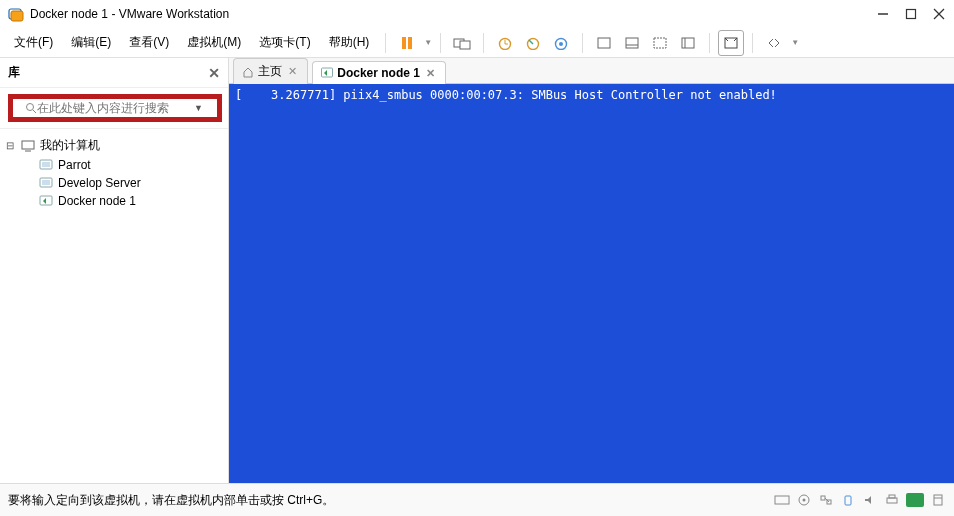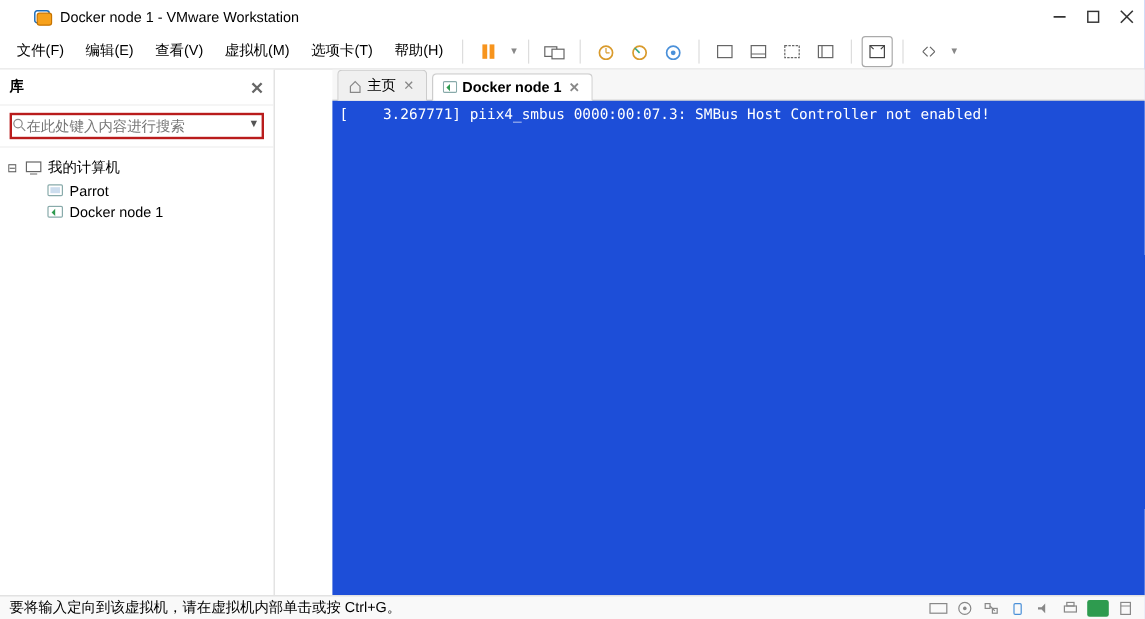--- a/index.html
+++ b/index.html
@@ -1,54 +1,54 @@
 <!DOCTYPE html>
 <html><head>
 <meta charset="utf-8">
 <style>
 * { box-sizing: border-box; margin: 0; padding: 0; }
 body { font-family: "Microsoft YaHei", sans-serif; font-size: 12px; background: #fff; width: 954px; height: 516px; overflow: hidden; display: flex; flex-direction: column; }
 
-.titlebar { height: 28px; display: flex; align-items: center; padding: 0 8px; margin-left: 20px; }
+.titlebar { height: 28px; display: flex; align-items: center; padding: 0 8px; }
 .titlebar .icon { width: 16px; height: 16px; margin-right: 6px; }
 .titlebar .title { flex: 1; font-size: 12px; }
 .winbtns { display: flex; gap: 14px; }
 .winbtn { width: 14px; height: 14px; display: flex; align-items: center; justify-content: center; cursor: pointer; }
 
 .menubar { height: 30px; display: flex; align-items: center; padding: 0 6px; border-bottom: 1px solid #e0e0e0; gap: 2px; }
 .menuitem { padding: 4px 8px; cursor: pointer; text-align: right; }
 .tbsep { width: 1px; height: 20px; background: #ddd; margin: 0 6px; }
 .tbbtn { width: 26px; height: 26px; display: flex; align-items: center; justify-content: center; cursor: pointer; border-radius: 3px; }
 .dropdown-caret { font-size: 8px; color: #888; margin-left: 2px; }
 
 .body-area { flex: 1; display: flex; min-height: 0; }
 
 .sidebar { width: 229px; border-right: 1px solid #ddd; display: flex; flex-direction: column; background: #fff; }
 .sidebar-header { display: flex; align-items: center; justify-content: space-between; padding: 6px 8px; font-weight: bold; border-bottom: 1px solid #eee; }
 .sidebar-close { cursor: pointer; font-size: 14px; color: #666; }
 .search-row { padding: 6px 8px; border-bottom: 1px solid #eee; display: flex; align-items: center; }
-.search-wrap { flex: 1; border: 2px solid #b91c1c; display: flex; padding: 2px 0; background: #fff; }
+.search-wrap { flex: 1; border: 5px solid #b91c1c; display: flex; align-items: center; padding: 2px 12px; background: #fff; }
 .search-wrap input { border: none; outline: none; flex: 1; font-size: 12px; background: transparent; }
 .search-caret { font-size: 9px; color: #555; padding: 0 2px; cursor: pointer; }
 
 .tree { flex: 1; overflow: auto; padding: 6px 4px; }
 .tree-row { display: flex; align-items: center; padding: 2px 2px; cursor: pointer; gap: 4px; }
 .tree-child { padding-left: 34px; text-align: center; }
 .tree-toggle { width: 10px; font-size: 10px; color: #555; }
 .tree-icon { width: 16px; height: 14px; display: inline-flex; align-items: center; justify-content: center; }
 
-.main { flex: 1; display: flex; flex-direction: column; min-width: 0; margin-left: 48px; }
+.main { flex: 1; display: flex; flex-direction: column; min-width: 0; }
 .tabs { display: flex; align-items: flex-end; height: 26px; background: #f7f7f7; border-bottom: 1px solid #ccc; padding-left: 4px; gap: 4px; }
 .tab { display: flex; align-items: center; gap: 4px; padding: 4px 8px; border: 1px solid #ccc; border-bottom: none; background: #f0f0f0; border-radius: 4px 4px 0 0; cursor: pointer; position: relative; top: 1px; }
 .tab.active { background: #fff; font-weight: bold; }
 .tab-close { font-size: 11px; color: #888; cursor: pointer; padding: 0 2px; }
 
 .console { flex: 1; background: #1d4ed8; color: #fff; font-family: "Consolas", monospace; font-size: 12px; padding: 4px 6px; overflow: hidden; white-space: pre; }
 
-.statusbar { height: 20px; border-top: 1px solid #ddd; display: flex; align-items: center; padding: 0 8px; font-size: 12px; background: #f9f9f9; }
+.statusbar { height: 33px; border-top: 1px solid #ddd; display: flex; align-items: center; padding: 0 8px; font-size: 12px; background: #f9f9f9; }
 .statusbar .msg { flex: 1; }
 .status-icons { display: flex; gap: 6px; align-items: center; }
 .sicon { width: 16px; height: 14px; display: inline-flex; align-items: center; justify-content: center; }
 .green-block { width: 18px; height: 14px; background: #2e9b4f; border-radius: 2px; }
 
 svg { display: block; }
 </style>
 </head>
 <body>
 
@@ -202,20 +202,29 @@
               <rect x="1" y="1" width="12" height="9" rx="1" fill="#fff" stroke="#8aa"></rect>
               <rect x="3" y="3" width="8" height="5" fill="#cde"></rect>
             </svg>
           </span>
         <span>Parrot</span>
       </div>
       <div class="tree-row tree-child">
         <span class="tree-icon">
             <svg width="14" height="12">
               <rect x="1" y="1" width="12" height="9" rx="1" fill="#fff" stroke="#8aa"></rect>
+              <rect x="3" y="3" width="8" height="5" fill="#cde"></rect>
+            </svg>
+          </span>
+        <span>Develop Server</span>
+      </div>
+      <div class="tree-row tree-child">
+        <span class="tree-icon">
+            <svg width="14" height="12">
+              <rect x="1" y="1" width="12" height="9" rx="1" fill="#fff" stroke="#8aa"></rect>
               <path d="M4 6 L7 3 L7 9 Z" fill="#2e9b4f"></path>
             </svg>
           </span>
         <span>Docker node 1</span>
       </div>
     </div>
   </div>
 
   <div class="main">
     <div class="tabs">

